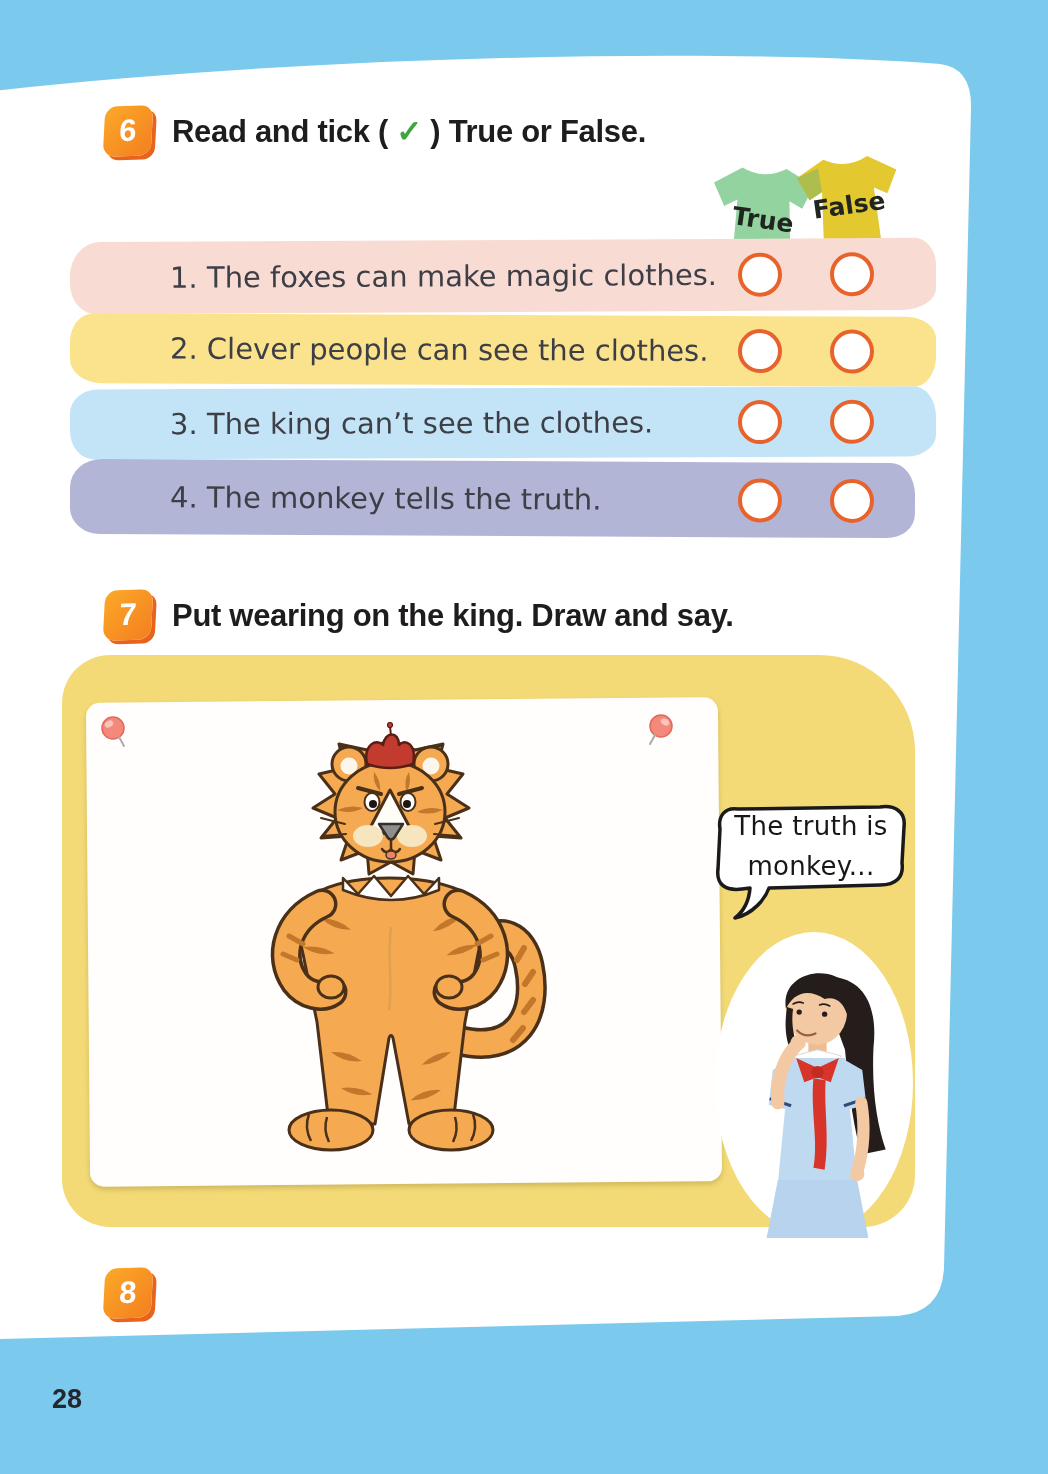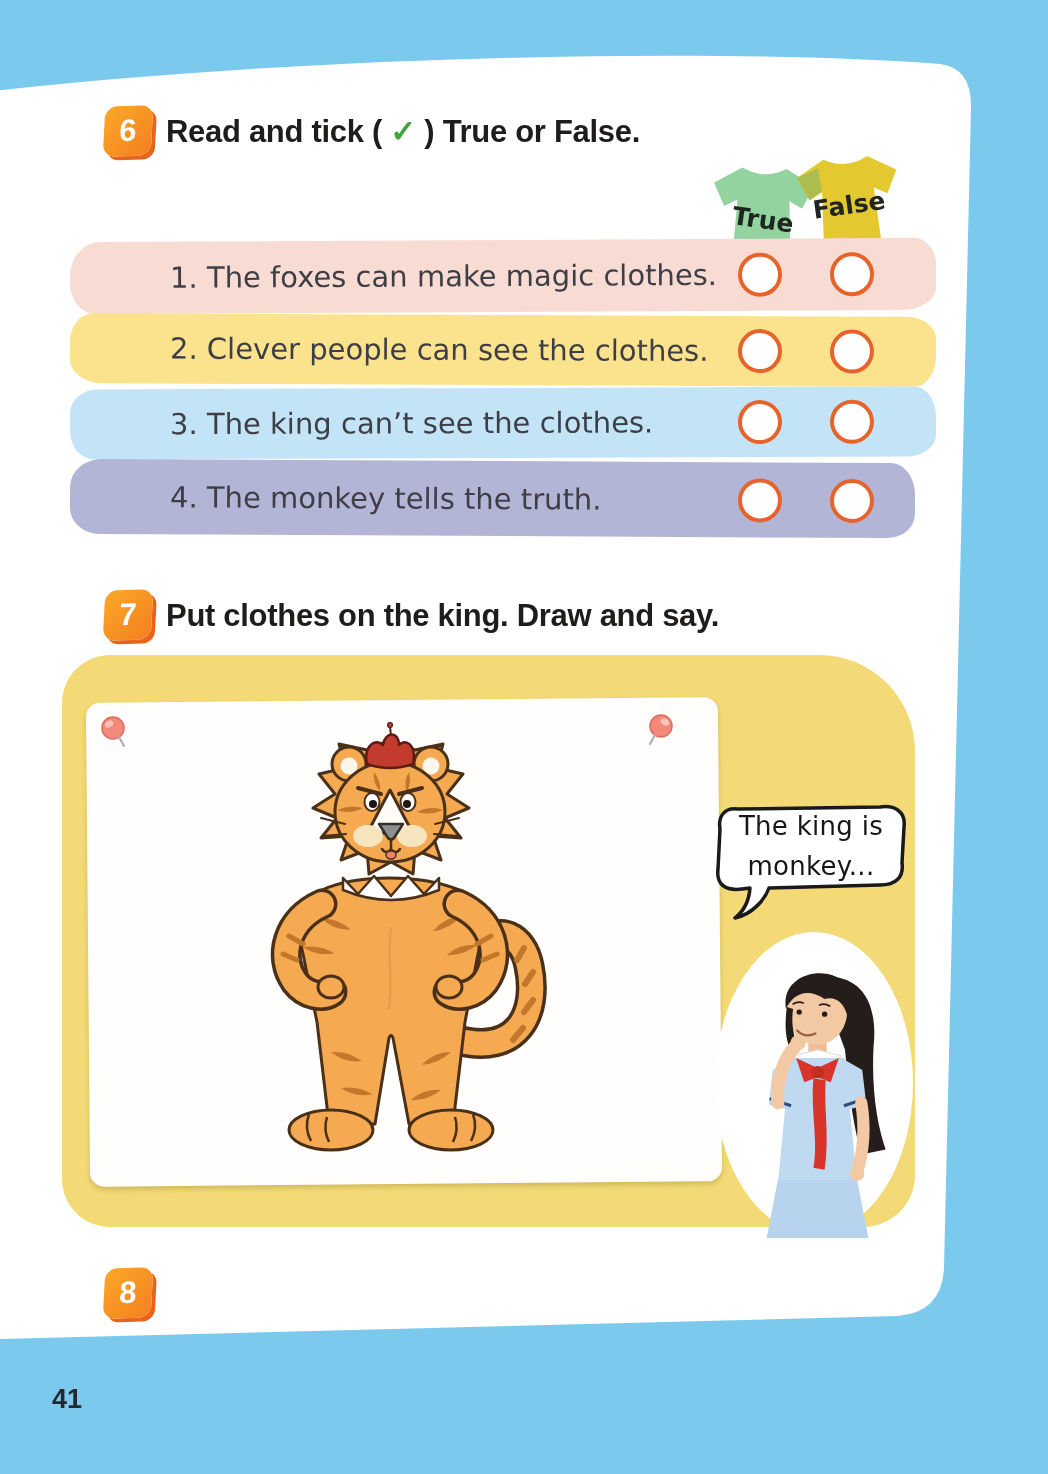--- a/index.html
+++ b/index.html
@@ -10,21 +10,21 @@
   #pagecard-svg{position:absolute;left:0;top:0;}
   
   .heading{position:absolute;left:104px;display:flex;align-items:flex-start;}
   .badge{width:48px;height:50px;border-radius:12px;
          background:linear-gradient(135deg,#FBAე28,#F58220);
          background:linear-gradient(135deg,#FBA928,#F47F20);
          box-shadow:4px 4px 0 #E8641C;
          transform:rotate(-2deg) skewX(-5deg);
          color:#fff;font:800 31px "Liberation Sans",sans-serif;
          display:flex;align-items:center;justify-content:center;flex:0 0 auto;}
-  .htext{margin-left:14px;padding-top:6px;
+  .htext{margin-left:20px;padding-top:6px;
          font:800 31px/40px "Liberation Sans",sans-serif;color:#1F1C1C;letter-spacing:-.3px;}
   .check{color:#3FA53F;font-weight:800;}
   
   .band{position:absolute;left:70px;width:866px;display:flex;align-items:center;
         padding-left:100px;box-sizing:border-box;}
   .band .stmt{font-size:29px;color:#3E3E47;}
   .cbx{position:absolute;width:36px;height:36px;border:4.5px solid #E8632B;border-radius:50%;
        background:#fff;top:50%;margin-top:-22px;}
   .c-true{left:668px;}
   .c-false{left:760px;}
@@ -96,21 +96,21 @@
     <span class="cbx c-false"></span>
   </div>
   <div class="band band4">
     <span class="stmt">4. The monkey tells the truth.</span>
     <span class="cbx c-true"></span>
     <span class="cbx c-false"></span>
   </div>
 
   <div class="heading" style="top:590px;">
     <div class="badge">7</div>
-    <div class="htext">Put clothes on the king. Draw and say.</div>
+    <div class="htext">Put wearing on the king. Draw and say.</div>
   </div>
 
   <div id="panel7" class="abs"></div>
 
   <div id="drawcard" class="abs"></div>
 
   <svg id="pin-left" class="abs pin" viewBox="0 0 28 36">
     <circle cx="13" cy="12" r="11" fill="#F2897B" stroke="#E16A5C" stroke-width="1.5"></circle>
     <ellipse cx="9" cy="8" rx="4.5" ry="3.2" fill="#FBC4BB" transform="rotate(-30 9 8)"></ellipse>
     <line x1="19" y1="21" x2="24" y2="30" stroke="#ABABAB" stroke-width="2" stroke-linecap="round"></line>
@@ -201,21 +201,21 @@
     <path d="M 166,118 L 166,126 M 157,127 Q 161,133 166,127 M 166,127 Q 171,133 175,127" fill="none" stroke="#4A3018" stroke-width="2.5" stroke-linecap="round"></path>
     <ellipse cx="166" cy="133" rx="5" ry="4" fill="#E8836F" stroke="#4A3018" stroke-width="1.5"></ellipse>
 
     <path d="M 120,102 L 96,96 M 121,112 L 97,114 M 210,102 L 234,96 M 209,112 L 233,114" stroke="#4A3018" stroke-width="2" stroke-linecap="round"></path>
   </svg>
 
   <svg id="bubble" class="abs" viewBox="0 0 204 150">
     <path d="M 30,14 C 16,12 10,22 12,34 L 10,74 C 8,90 18,96 34,94 L 42,93 C 41,106 36,116 27,123 C 45,119 57,104 61,93 L 172,90 C 188,90 196,82 194,68 L 196,32 C 198,16 186,10 172,12 Z" fill="#FFFFFF" stroke="#1A1A1A" stroke-width="3.5" stroke-linejoin="round"></path>
   </svg>
   <div id="bubble-text" class="abs">
-    <div>The king is</div>
+    <div>The truth is</div>
     <div>monkey...</div>
   </div>
 
   <div id="girl-oval" class="abs"></div>
   <svg id="girl" class="abs" width="168" height="290" viewBox="0 0 165 285">
 
     <path d="M 95,28 C 132,30 142,62 138,98 C 136,142 142,175 150,198 L 126,203 C 116,166 113,130 110,100 L 88,40 Z" fill="#241D1B"></path>
 
     <rect x="74" y="90" width="18" height="22" fill="#EDBD96"></rect>
 
@@ -246,15 +246,15 @@
     <circle cx="64" cy="93" r="7.5" fill="#F3C9A4"></circle>
 
     <path d="M 126,152 C 130,176 128,200 122,220" fill="none" stroke="#F3C9A4" stroke-width="12" stroke-linecap="round"></path>
     <circle cx="122" cy="222" r="7" fill="#F3C9A4"></circle>
   </svg>
 
   <div class="heading" style="top:1268px;">
     <div class="badge">8</div>
   </div>
 
-  <div id="pagenum" class="abs">41</div>
+  <div id="pagenum" class="abs">28</div>
 
 </div>
 
 </body></html>

